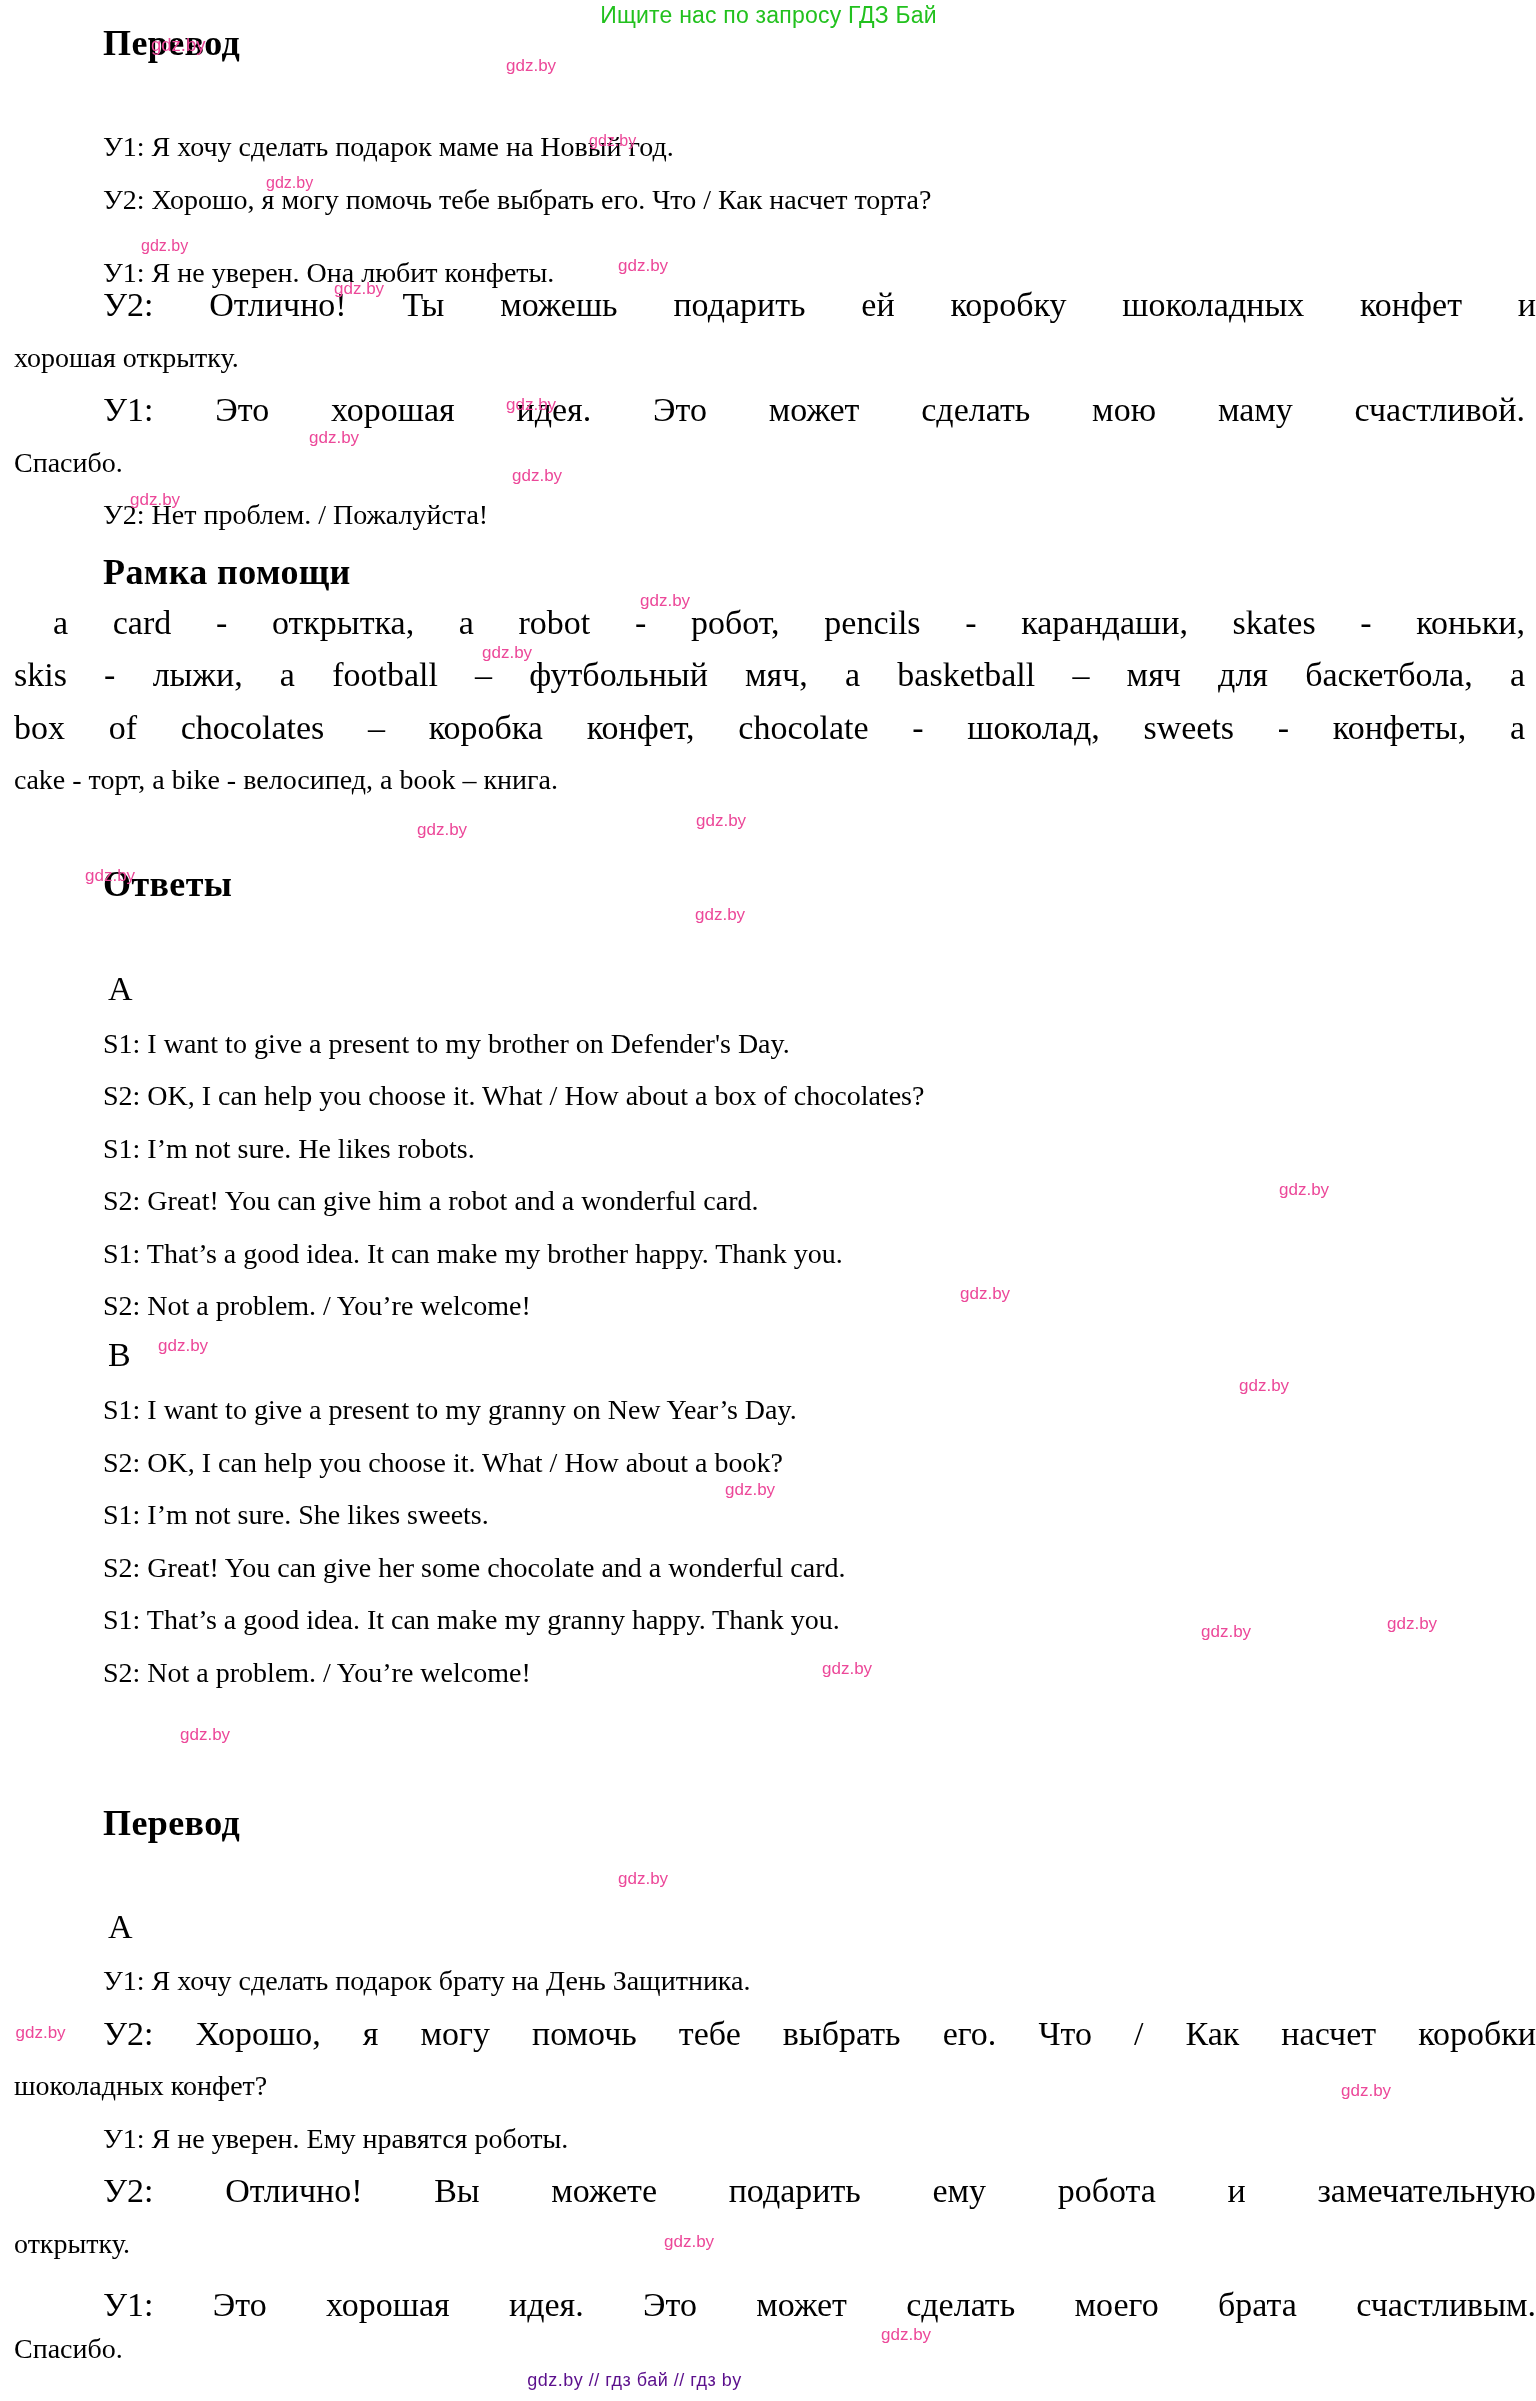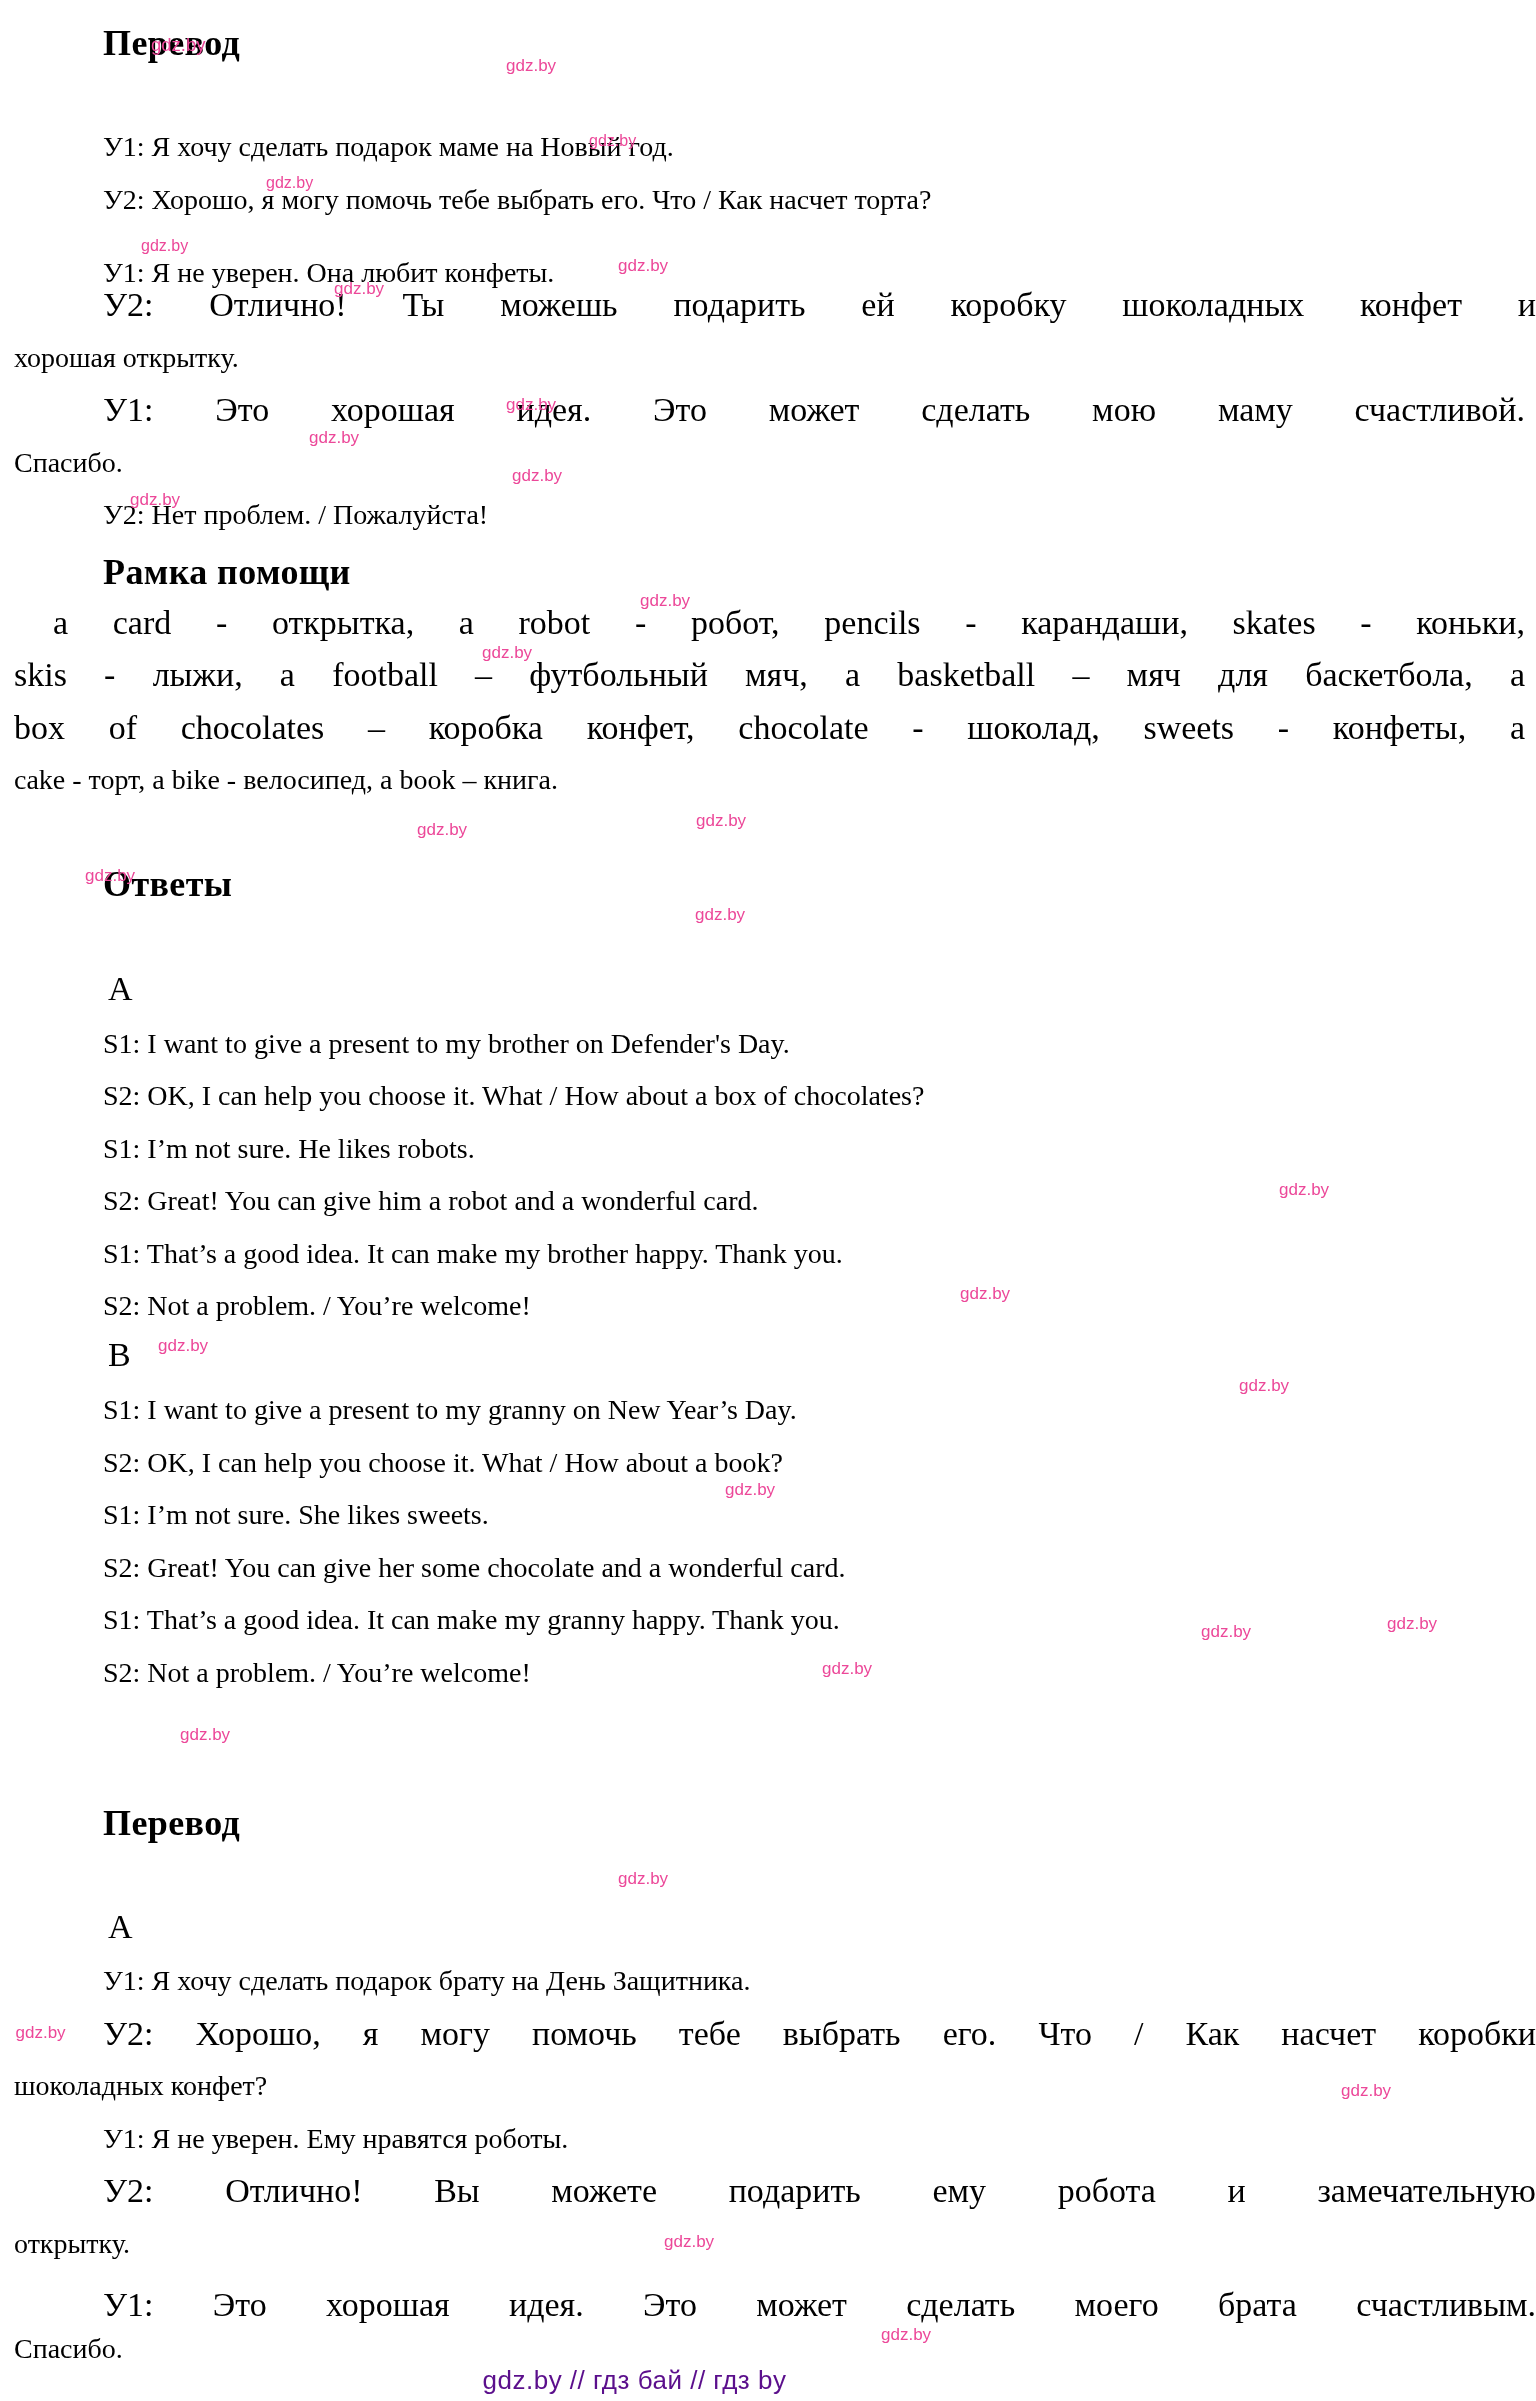--- a/index.html
+++ b/index.html
@@ -39,21 +39,21 @@
   }
 
   
   .promo-footer {
     position: absolute;
     top: 2366px;
     left: 0;
     width: 1269px;
     text-align: center;
     font-family: "Liberation Sans", "DejaVu Sans", sans-serif;
-    font-size: 26px;
+    font-size: 18px;
     line-height: 28px;
     letter-spacing: 0.5px;
     white-space: nowrap;
   }
 
   
   .content {
     position: absolute;
     left: 14px;
     top: 0;
@@ -102,20 +102,21 @@
     white-space: nowrap;
     line-height: 1;
     font-size: 17px;
   }
 </style>
 </head>
 <body>
 
 <div class="page">
 
+  <div class="promo-header" style="color:#22c11e;">Ищите нас по запросу ГДЗ Бай</div>
 
   <div class="content">
 
     <div class="heading" style="left:89px; top:23px;">Перевод</div>
 
     <div class="line" style="left:89px; top:127px;">У1: Я хочу сделать подарок маме на Новый год.</div>
 
     <div class="line" style="left:89px; top:180px;">У2: Хорошо, я могу помочь тебе выбрать его. Что / Как насчет торта?</div>
 
     <div class="line" style="left:89px; top:233px;margin-top:20px;">У1: Я не уверен. Она любит конфеты.</div>

